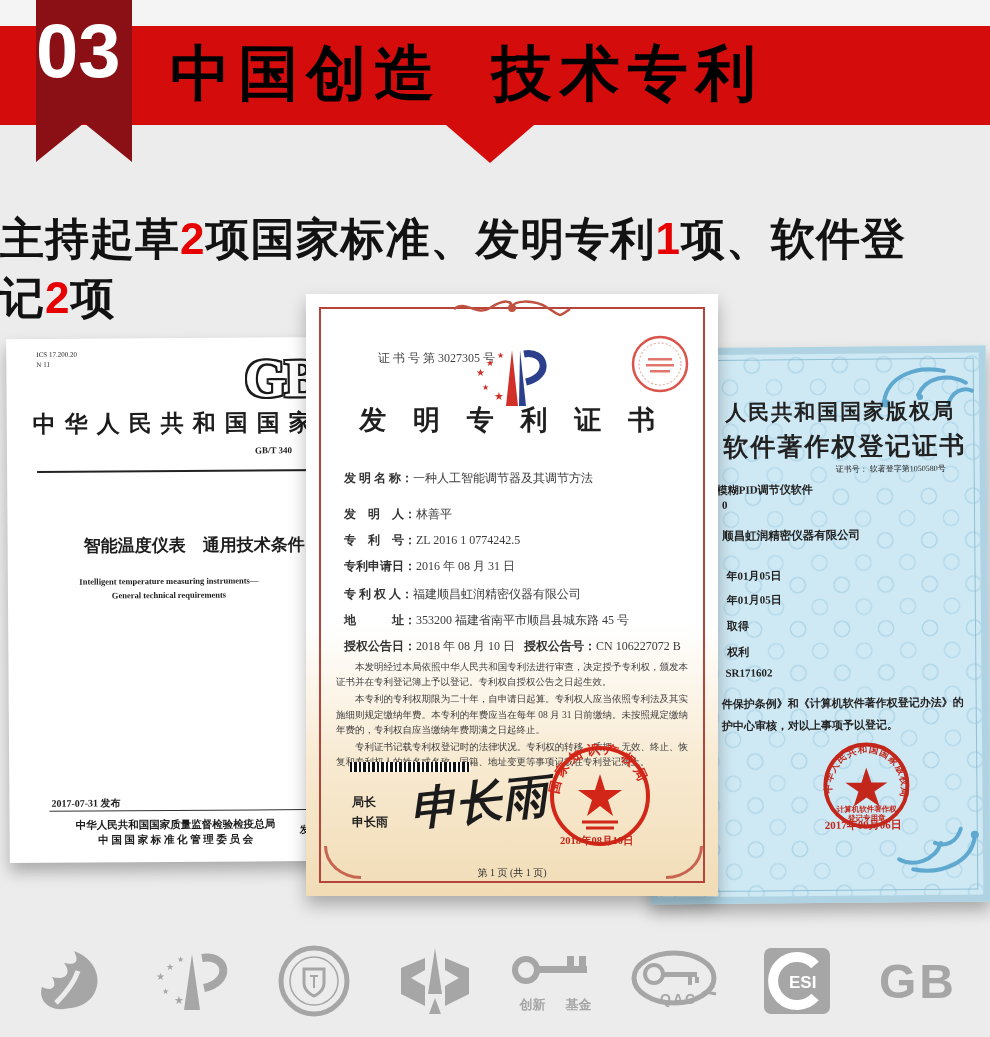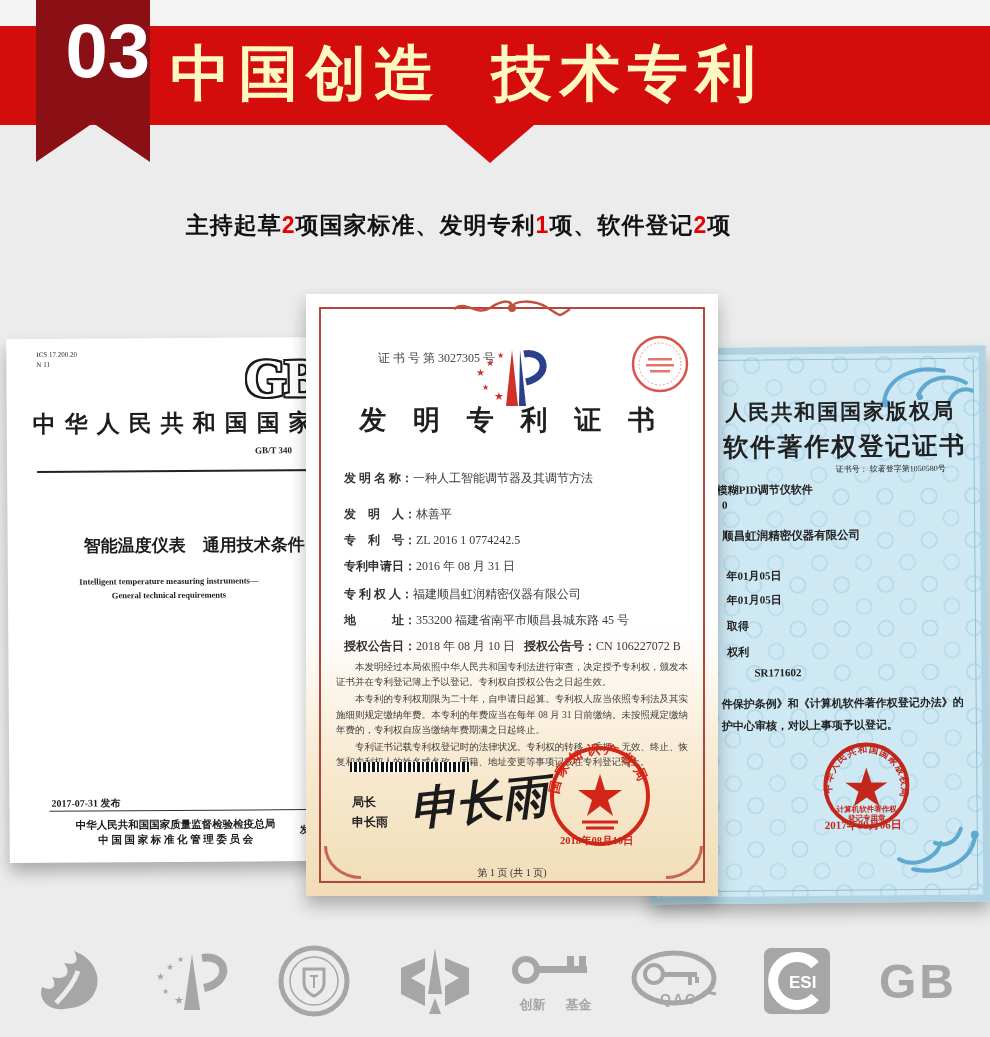--- a/index.html
+++ b/index.html
@@ -3,30 +3,30 @@
 <meta charset="utf-8">
 <style>
   html,body{margin:0;padding:0;background:#ececec;}
   .page{position:relative;width:990px;height:1037px;background:#ececec;overflow:hidden;
         font-family:"Liberation Sans",sans-serif;}
   .abs{position:absolute;}
   
   .top-strip{position:absolute;left:0;top:0;width:990px;height:26px;background:#f4f4f4;}
   .banner{position:absolute;left:0;top:26px;width:990px;height:99px;background:#d40c0c;}
   .banner-title{position:absolute;left:0;top:8px;width:934px;text-align:center;
-        color:#fef9c3;font-size:60px;font-weight:bold;letter-spacing:8px;white-space:pre;}
+        color:#000000;font-size:60px;font-weight:bold;letter-spacing:8px;white-space:pre;}
   .banner-pointer{position:absolute;left:446px;top:125px;width:0;height:0;
         border-left:44px solid transparent;border-right:44px solid transparent;
         border-top:38px solid #d40c0c;}
-  .ribbon{position:absolute;left:36px;top:0;width:114px;height:162px;background:#8a1016;
+  .ribbon{position:absolute;left:36px;top:0;width:96px;height:162px;background:#8a1016;
         clip-path:polygon(0 0,100% 0,100% 100%,50% 76%,0 100%);z-index:5;
-        display:flex;justify-content:flex-end;}
+        display:flex;justify-content:flex-start;}
   .ribbon span{color:#fff;font-size:76px;font-weight:bold;line-height:1.35;}
-  .subtitle{position:absolute;left:0;top:210px;width:917px;text-align:center;
-        font-size:23px;font-weight:bold;color:#121212;letter-spacing:1px;}
+  .subtitle{position:absolute;left:0;top:210px;width:917px;
+        font-size:44px;font-weight:bold;color:#121212;letter-spacing:1px;}
   .subtitle .red{color:#e60000;}
   
   .cert{position:absolute;box-shadow:0 9px 16px rgba(0,0,0,.28);}
   .serif{font-family:"Liberation Serif",serif;}
   
   .cert-gb{left:8px;top:338px;width:322px;height:524px;background:#fff;z-index:1;
         transform:rotate(-0.4deg);overflow:hidden;color:#1c1c1c;}
   .gb-logo{position:absolute;left:238px;top:10px;font-family:"Liberation Serif",serif;
         font-size:54px;font-weight:bold;color:#fff;letter-spacing:-2px;
         text-shadow:-2px -2px 0 #1a1a1a,2px -2px 0 #1a1a1a,-2px 2px 0 #1a1a1a,2px 2px 0 #1a1a1a,
@@ -117,21 +117,21 @@
     <div class="swfrag" style="left:72px;top:44px;font-size:21px;letter-spacing:2px;">人民共和国国家版权局</div>
     <div class="swfrag" style="left:70px;top:76px;font-size:25px;letter-spacing:2px;">软件著作权登记证书</div>
     <div class="swfrag" style="left:182px;top:110px;font-size:8px;font-weight:normal;">证书号： 软著登字第1050580号</div>
     <div class="swfrag" style="left:52px;top:128px;font-size:11px;">式模糊PID调节仪软件</div>
     <div class="swfrag" style="left:68px;top:144px;font-size:11px;">0</div>
     <div class="swfrag" style="left:68px;top:174px;font-size:11.5px;">顺昌虹润精密仪器有限公司</div>
     <div class="swfrag" style="left:72px;top:214px;font-size:11px;">年01月05日</div>
     <div class="swfrag" style="left:72px;top:238px;font-size:11px;">年01月05日</div>
     <div class="swfrag" style="left:72px;top:264px;font-size:11px;">取得</div>
     <div class="swfrag" style="left:72px;top:290px;font-size:11px;">权利</div>
-    <div class="swfrag" style="left:70px;top:312px;font-size:11px;margin-left:29px;">SR171602</div>
+    <div class="swfrag" style="left:70px;top:312px;font-size:11px;">SR171602</div>
     <div class="swfrag" style="left:66px;top:342px;font-size:11px;">件保护条例》和《计算机软件著作权登记办法》的</div>
     <div class="swfrag" style="left:66px;top:364px;font-size:11px;">护中心审核，对以上事项予以登记。</div>
 
     <svg class="abs" style="left:166px;top:388px;" width="88" height="88" viewBox="0 0 88 88">
       <circle cx="44" cy="44" r="41" fill="none" stroke="#c3271b" stroke-width="4"></circle>
       <path id="swArc" d="M10,54 A35,35 0 1 1 78,54" fill="none"></path>
       <text font-size="9.5" fill="#c3271b" font-weight="bold" letter-spacing="1">
         <textPath href="#swArc" startOffset="2%">中华人民共和国国家版权局</textPath>
       </text>
       <polygon points="44,26 49,41 65,41 52,50 57,65 44,56 31,65 36,50 23,41 39,41" fill="#c3271b"></polygon>

